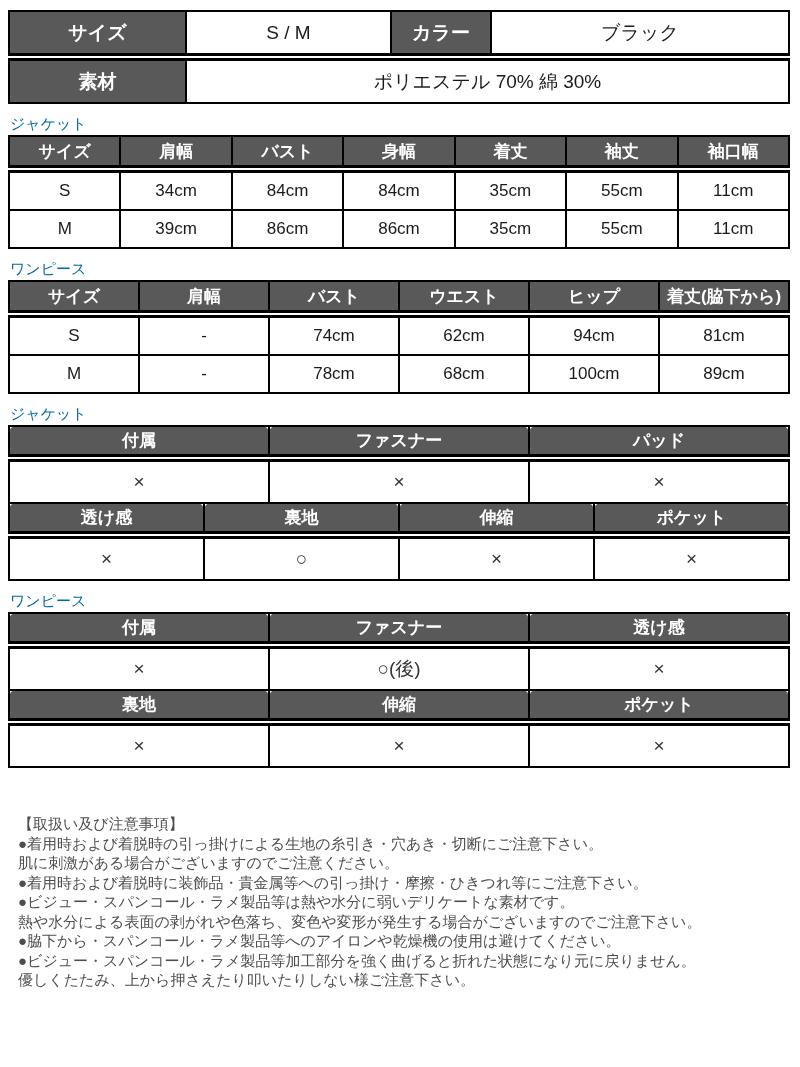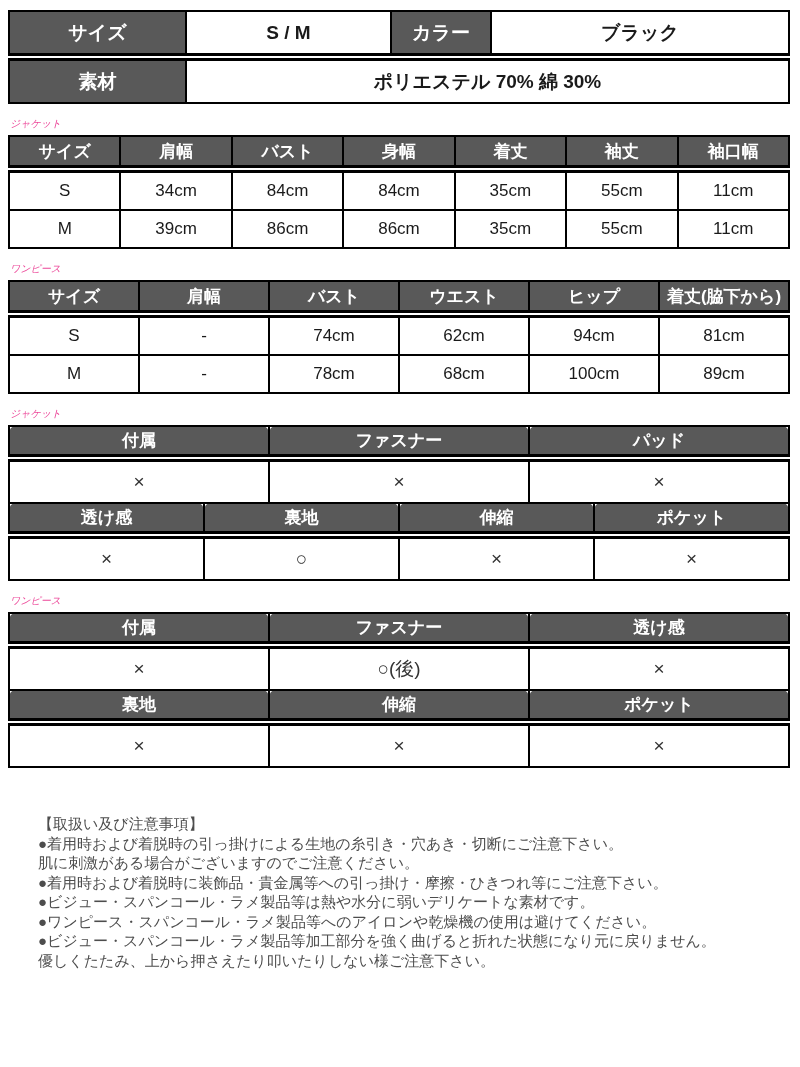--- a/index.html
+++ b/index.html
@@ -11,34 +11,34 @@
     border:2px solid #000;
     text-align:center; vertical-align:middle;
     padding:0; overflow:hidden; white-space:nowrap;
   }
   table.tbl th { background:#595959; color:#ffffff; font-weight:bold; }
   
   .dblb { border-bottom:8px double #000 !important; }
 
   
   table.info th, table.info td { height:41px; font-size:19px; }
-  table.info td { color:#1a1a1a; font-weight:bold; }
+  table.info td { color:#1a1a1a; font-weight:normal; }
 
   
   table.size th { height:28px; font-size:17px; }
   table.size td { height:36px; font-size:17px; color:#1a1a1a; }
 
   
   table.feat th { height:27px; font-size:17px;border-radius:7px; }
   table.feat td { height:40px; font-size:19px; color:#333333; }
   table.feat.joined { margin-top:-2px; }
 
-  .sec-label { font-size:10px; color:#ec4899; margin:11px 0 3px 2px; line-height:17px;font-style:italic; }
-
-  .notes { margin:46px 0 0 30px; font-size:15px; line-height:19.5px; color:#4d4d4d; }
+  .sec-label { font-size:15px; color:#0369a1; margin:11px 0 3px 2px; line-height:17px; }
+
+  .notes { margin:46px 0 0 10px; font-size:15px; line-height:19.5px; color:#4d4d4d; }
   .notes div { white-space:nowrap; }
 </style>
 </head>
 <body>
 
 <div class="page">
 
   <table class="tbl info">
     <colgroup>
         <col style="width:177px">
@@ -184,18 +184,19 @@
     </tr>
   </tbody>
     </table>
 
   <div class="notes">
     <div>【取扱い及び注意事項】</div>
     <div>●着用時および着脱時の引っ掛けによる生地の糸引き・穴あき・切断にご注意下さい。</div>
     <div>肌に刺激がある場合がございますのでご注意ください。</div>
     <div>●着用時および着脱時に装飾品・貴金属等への引っ掛け・摩擦・ひきつれ等にご注意下さい。</div>
     <div>●ビジュー・スパンコール・ラメ製品等は熱や水分に弱いデリケートな素材です。</div>
-    <div>●ワンピース・スパンコール・ラメ製品等へのアイロンや乾燥機の使用は避けてください。</div>
+    <div>熱や水分による表面の剥がれや色落ち、変色や変形が発生する場合がございますのでご注意下さい。</div>
+    <div>●脇下から・スパンコール・ラメ製品等へのアイロンや乾燥機の使用は避けてください。</div>
     <div>●ビジュー・スパンコール・ラメ製品等加工部分を強く曲げると折れた状態になり元に戻りません。</div>
     <div>優しくたたみ、上から押さえたり叩いたりしない様ご注意下さい。</div>
   </div>
 
 </div>
 
 </body></html>

